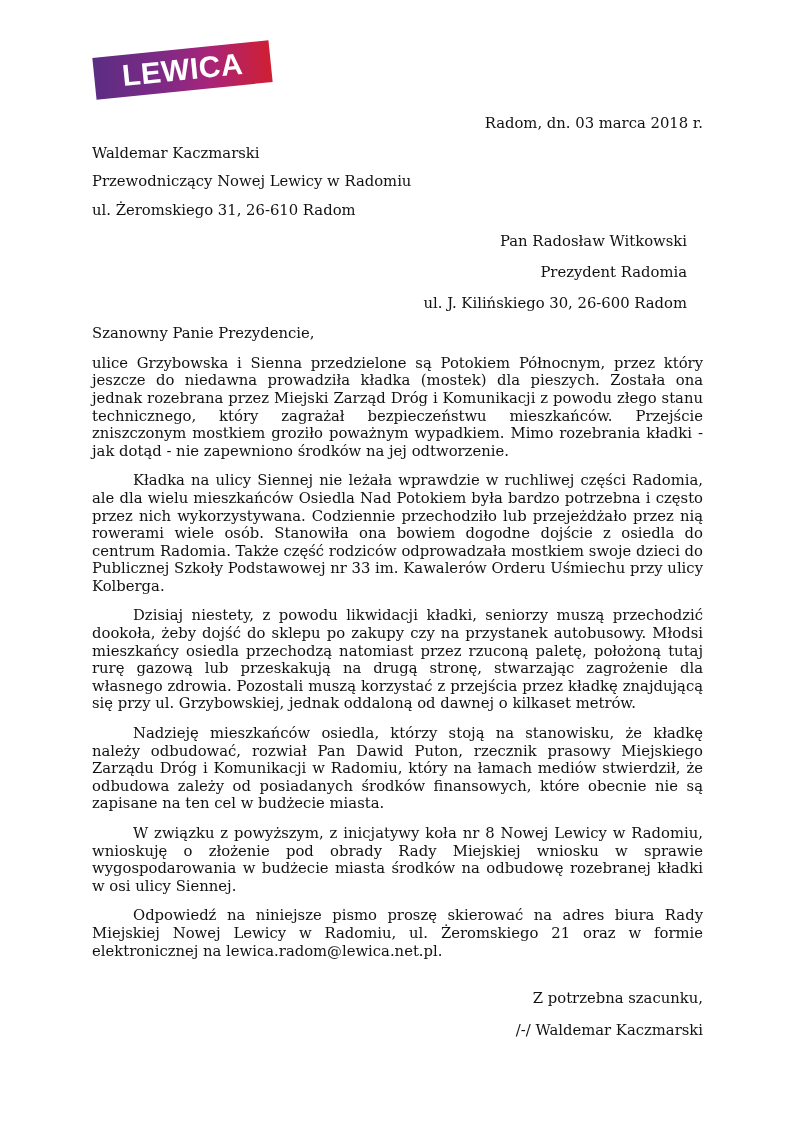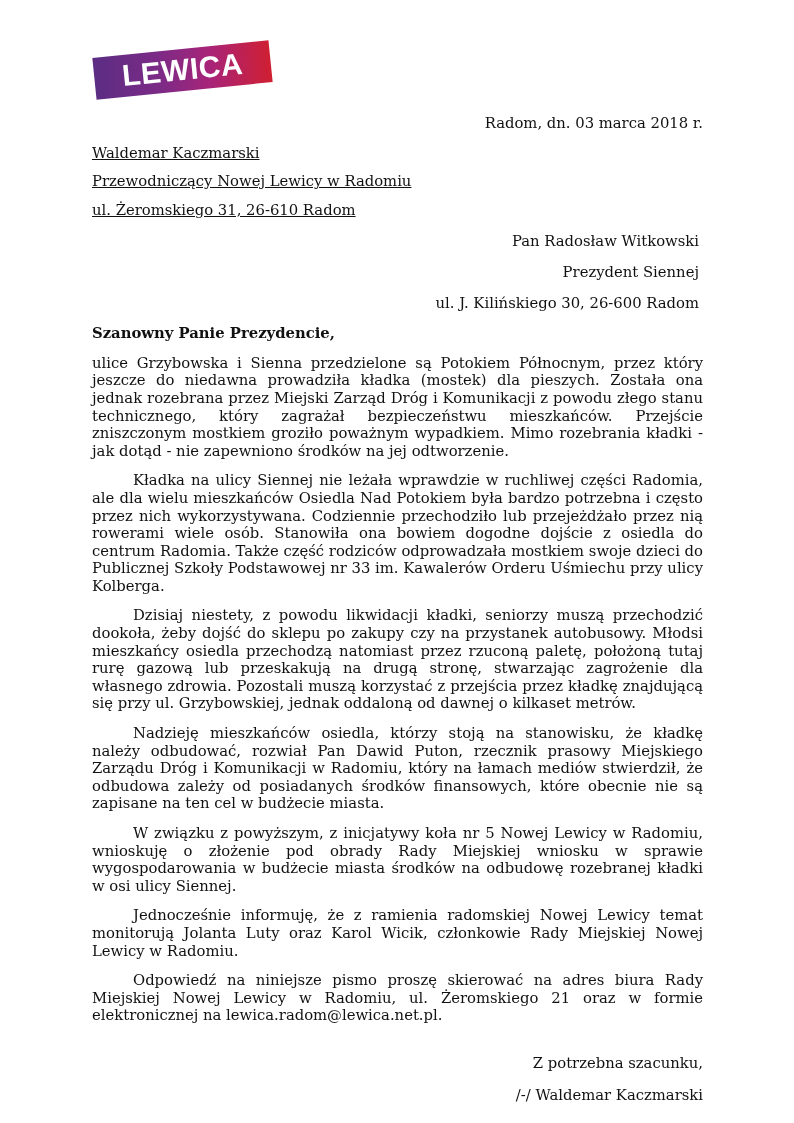--- a/index.html
+++ b/index.html
@@ -35,26 +35,26 @@
     font-family: "Liberation Sans", sans-serif;
     font-weight: 800;
     font-size: 30px;
     letter-spacing: 0.5px;
   }
 
   
   .date { text-align: right; margin: 8px 0 0 0; }
 
   .sender { margin-top: 12px; }
-  .sender p { margin: 0 0 11px 0; text-decoration: underline; }
+  .sender p { margin: 0 0 11px 0; }
 
   .recipient { text-align: right; margin-top: 14px; }
-  .recipient p { margin: 0 4px 13px 0; }
+  .recipient p { margin: 0 16px 13px 0; }
 
-  .salutation { margin: 9px 0 12px 0; font-weight: bold; }
+  .salutation { margin: 9px 0 12px 0; }
 
   
   .para { margin: 0 0 12px 0; text-align: justify; }
   .para.indent { text-indent: 41px; margin-top: 12px; }
 
   
   .closing { text-align: right; margin-top: 30px; }
   .closing p { margin: 0 0 14px 0; }
 </style>
 </head>
@@ -71,33 +71,32 @@
   <p class="date">Radom, dn. 03 marca 2018 r.</p>
 
   <div class="sender">
     <p>Waldemar Kaczmarski</p>
     <p>Przewodniczący Nowej Lewicy w Radomiu</p>
     <p>ul. Żeromskiego 31, 26-610 Radom</p>
   </div>
 
   <div class="recipient">
     <p>Pan Radosław Witkowski</p>
-    <p>Prezydent Siennej</p>
+    <p>Prezydent Radomia</p>
     <p>ul. J. Kilińskiego 30, 26-600 Radom</p>
   </div>
 
   <p class="salutation">Szanowny Panie Prezydencie,</p>
 
   <div>
     <p class="para">ulice Grzybowska i Sienna przedzielone są Potokiem Północnym, przez który jeszcze do niedawna prowadziła kładka (mostek) dla pieszych. Została ona jednak rozebrana przez Miejski Zarząd Dróg i Komunikacji z powodu złego stanu technicznego, który zagrażał bezpieczeństwu mieszkańców. Przejście zniszczonym mostkiem groziło poważnym wypadkiem. Mimo rozebrania kładki - jak dotąd - nie zapewniono środków na jej odtworzenie.</p>
     <p class="para indent">Kładka na ulicy Siennej nie leżała wprawdzie w ruchliwej części Radomia, ale dla wielu mieszkańców Osiedla Nad Potokiem była bardzo potrzebna i często przez nich wykorzystywana. Codziennie przechodziło lub przejeżdżało przez nią rowerami wiele osób. Stanowiła ona bowiem dogodne dojście z osiedla do centrum Radomia. Także część rodziców odprowadzała mostkiem swoje dzieci do Publicznej Szkoły Podstawowej nr 33 im. Kawalerów Orderu Uśmiechu przy ulicy Kolberga.</p>
     <p class="para indent">Dzisiaj niestety, z powodu likwidacji kładki, seniorzy muszą przechodzić dookoła, żeby dojść do sklepu po zakupy czy na przystanek autobusowy. Młodsi mieszkańcy osiedla przechodzą natomiast przez rzuconą paletę, położoną tutaj rurę gazową lub przeskakują na drugą stronę, stwarzając zagrożenie dla własnego zdrowia. Pozostali muszą korzystać z przejścia przez kładkę znajdującą się przy ul. Grzybowskiej, jednak oddaloną od dawnej o kilkaset metrów.</p>
     <p class="para indent">Nadzieję mieszkańców osiedla, którzy stoją na stanowisku, że kładkę należy odbudować, rozwiał Pan Dawid Puton, rzecznik prasowy Miejskiego Zarządu Dróg i Komunikacji w Radomiu, który na łamach mediów stwierdził, że odbudowa zależy od posiadanych środków finansowych, które obecnie nie są zapisane na ten cel w budżecie miasta.</p>
-    <p class="para indent">W związku z powyższym, z inicjatywy koła nr 5 Nowej Lewicy w Radomiu, wnioskuję o złożenie pod obrady Rady Miejskiej wniosku w sprawie wygospodarowania w budżecie miasta środków na odbudowę rozebranej kładki w osi ulicy Siennej.</p>
-    <p class="para indent">Jednocześnie informuję, że z ramienia radomskiej Nowej Lewicy temat monitorują Jolanta Luty oraz Karol Wicik, członkowie Rady Miejskiej Nowej Lewicy w Radomiu.</p>
+    <p class="para indent">W związku z powyższym, z inicjatywy koła nr 8 Nowej Lewicy w Radomiu, wnioskuję o złożenie pod obrady Rady Miejskiej wniosku w sprawie wygospodarowania w budżecie miasta środków na odbudowę rozebranej kładki w osi ulicy Siennej.</p>
     <p class="para indent">Odpowiedź na niniejsze pismo proszę skierować na adres biura Rady Miejskiej Nowej Lewicy w Radomiu, ul. Żeromskiego 21 oraz w formie elektronicznej na lewica.radom@lewica.net.pl.</p>
   </div>
 
   <div class="closing">
     <p>Z potrzebna szacunku,</p>
     <p>/-/ Waldemar Kaczmarski</p>
   </div>
 
 </div>
 

